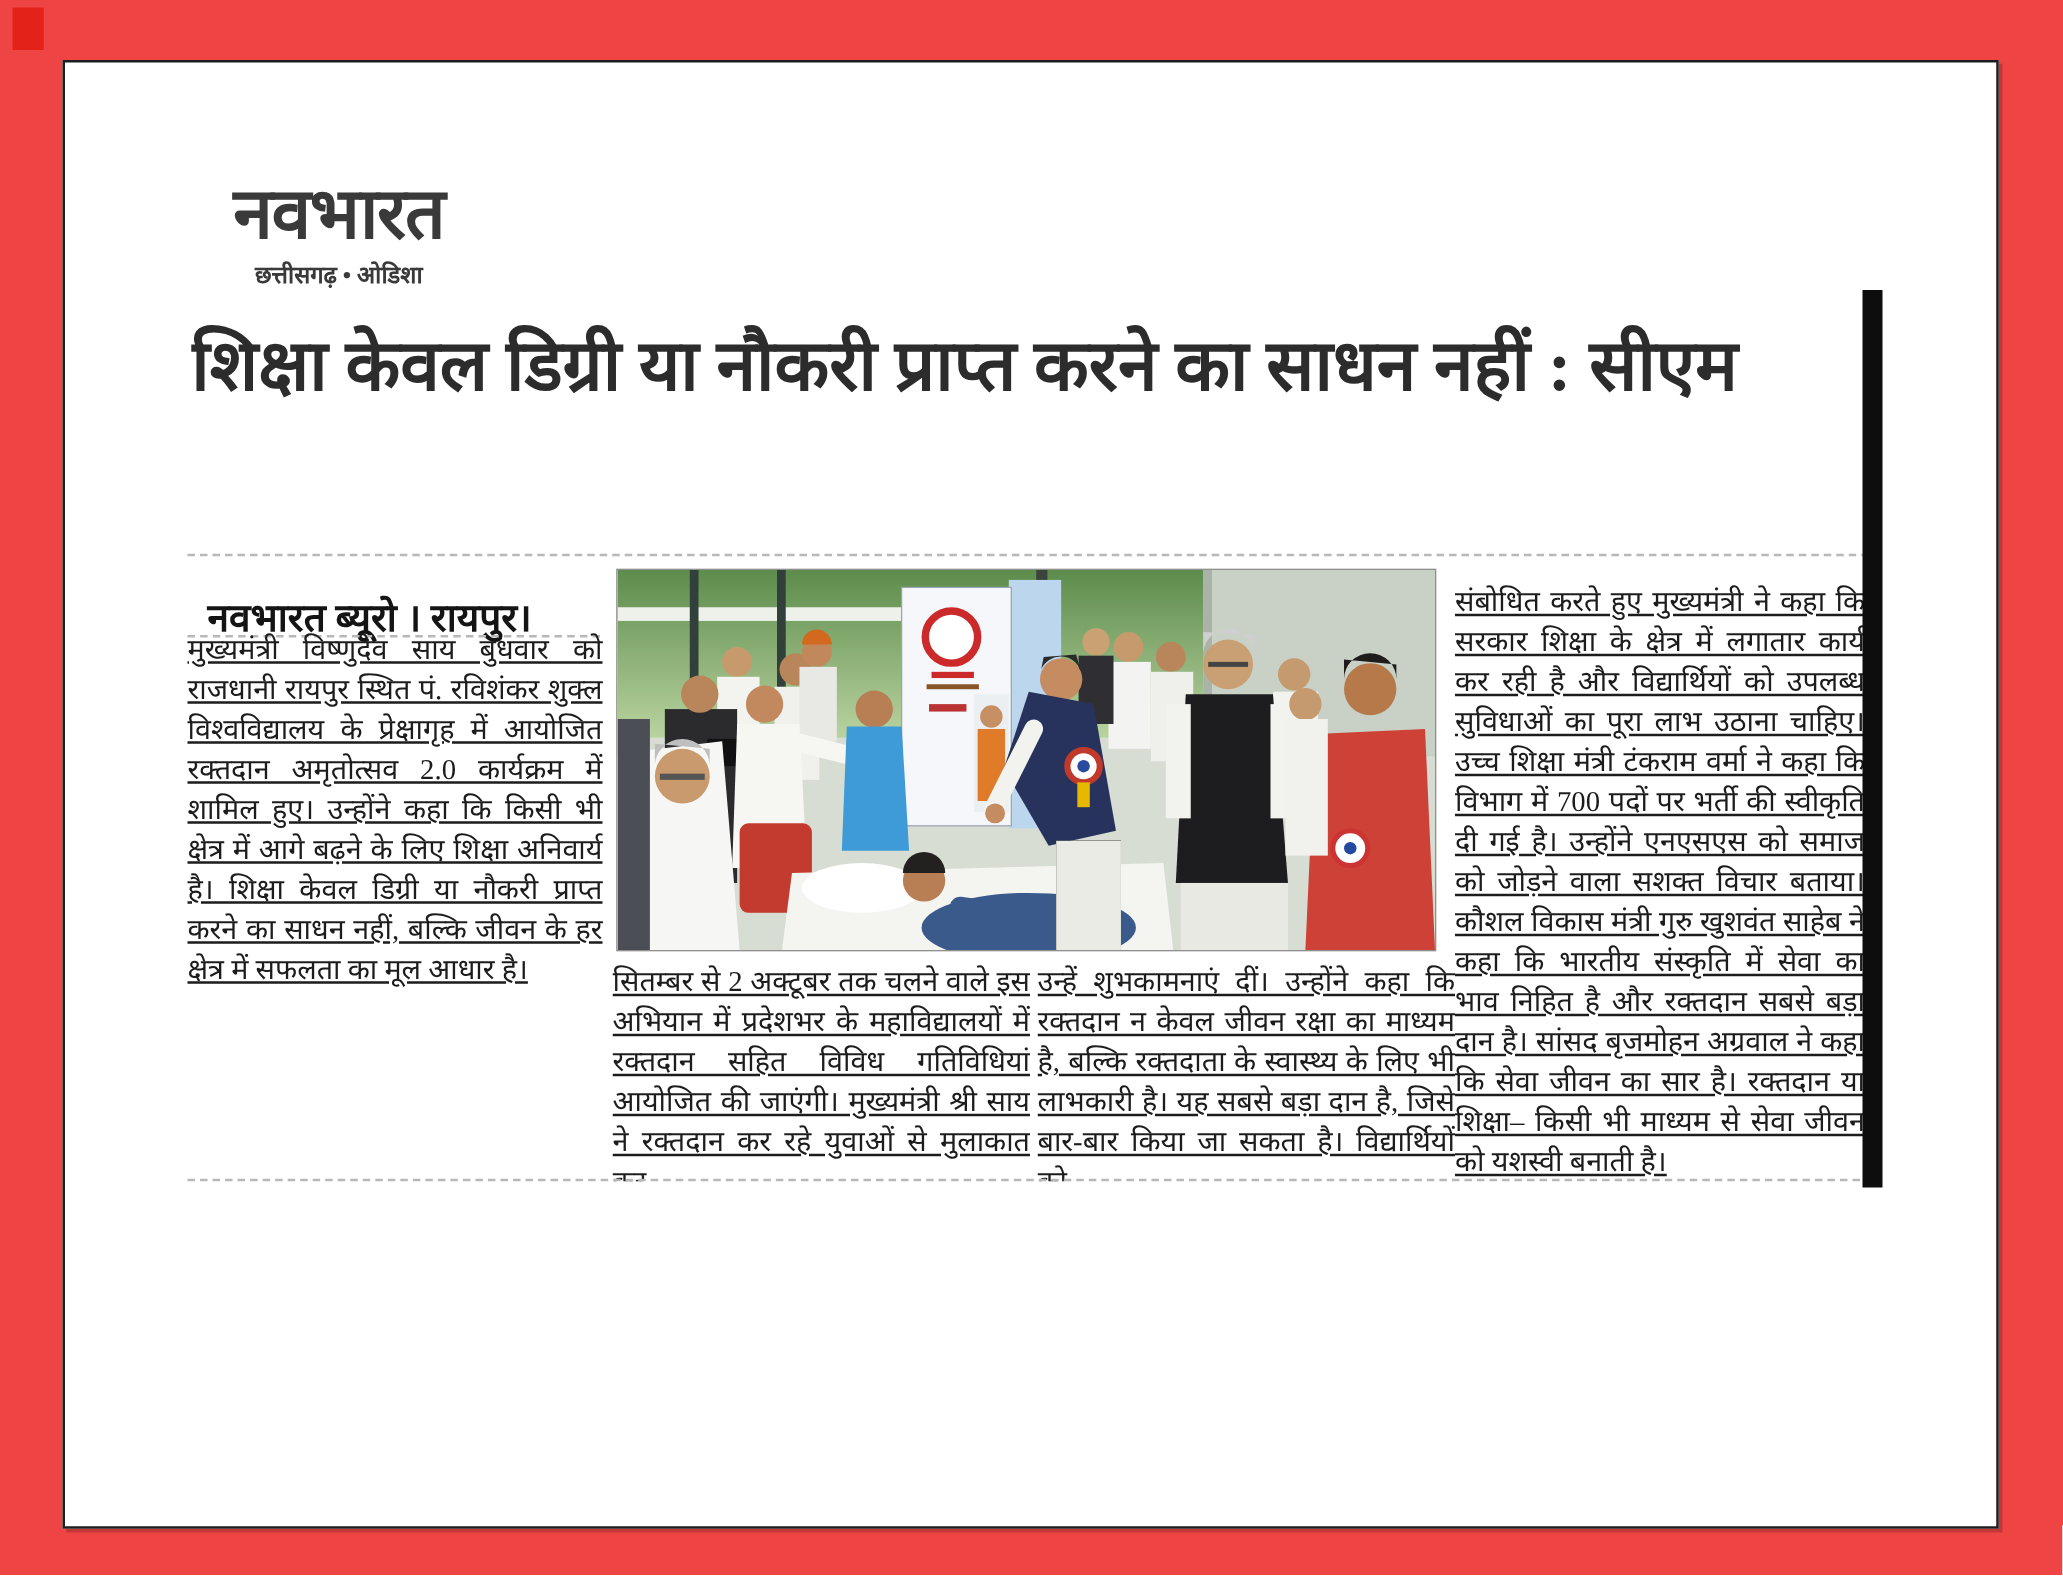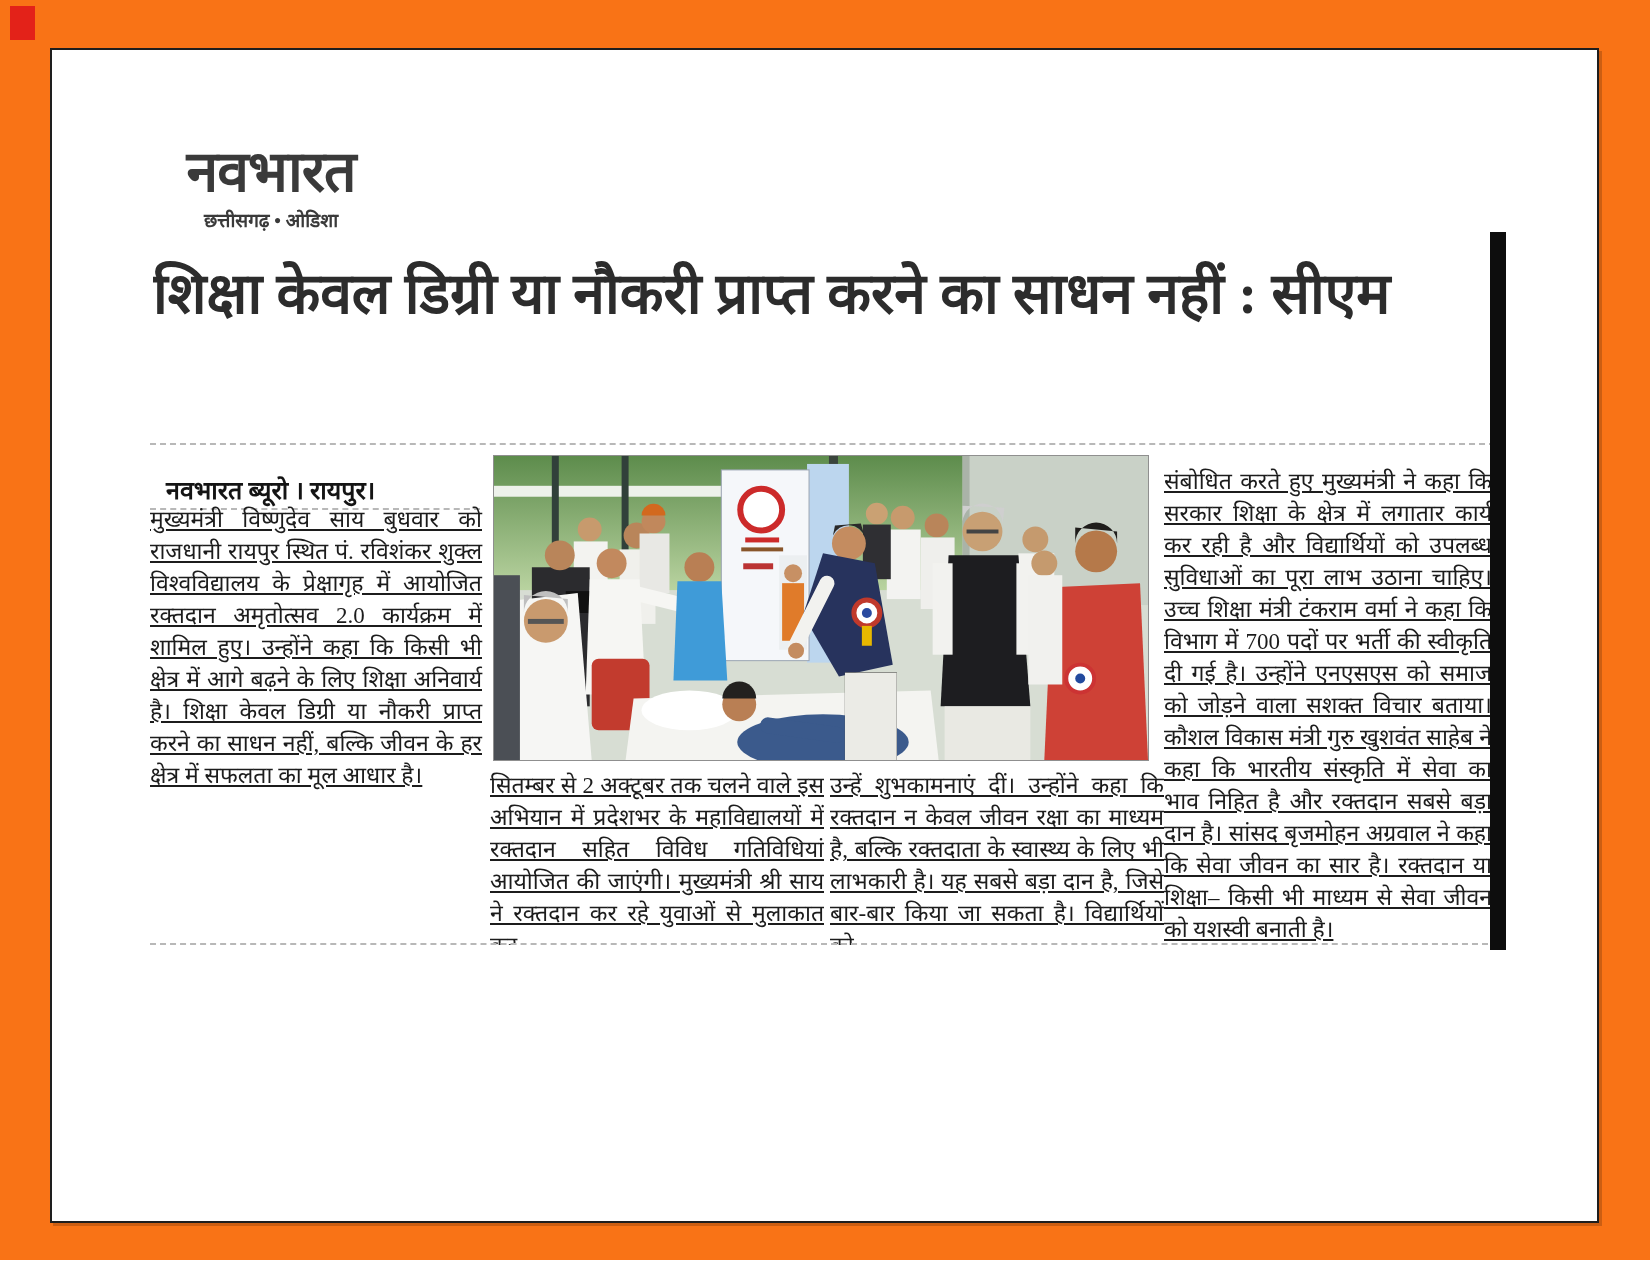--- a/index.html
+++ b/index.html
@@ -1,19 +1,19 @@
 <!DOCTYPE html>
 <html><head>
 <meta charset="utf-8">
 <style>
   html,body{margin:0;padding:0;background:#ffffff;}
   .page{
     position:relative;
     width:1650px;height:1260px;
-    background:#f97316;
+    background:#ef4444;
     overflow:hidden;
     font-family:"Liberation Serif","DejaVu Serif",serif;
     color:#1f1f1f;
   }
   .abs{position:absolute;}
   .corner-marker{
     left:10px;top:6px;width:25px;height:34px;
     background:#e32219;
   }
   .frame{
@@ -45,21 +45,21 @@
   }
   .subheadline{
     left:153px;top:362px;width:1345px;height:70px;
     font-weight:bold;font-size:37px;line-height:66px;
     color:#1c1c1c;white-space:nowrap;overflow:hidden;
   }
   .rule{height:0;border-top:2px dashed #b8b8b8;}
   .rule-subhead{left:150px;top:443px;width:1345px;}
   .byline{
     left:166px;top:472px;width:330px;
-    font-weight:bold;font-size:25px;color:#141414;white-space:nowrap;
+    font-weight:bold;font-size:31px;color:#141414;white-space:nowrap;
   }
   .rule-byline{left:150px;top:508px;width:330px;}
   .rule-bottom{left:150px;top:943px;width:1338px;}
   
   .bodycol{
     font-size:23px;line-height:32px;
     text-align:justify;color:#1c1c1c;text-decoration:underline;
   }
   .bodycol p{margin:0;}
   .col1{left:150px;top:504px;width:332px;height:410px;}

